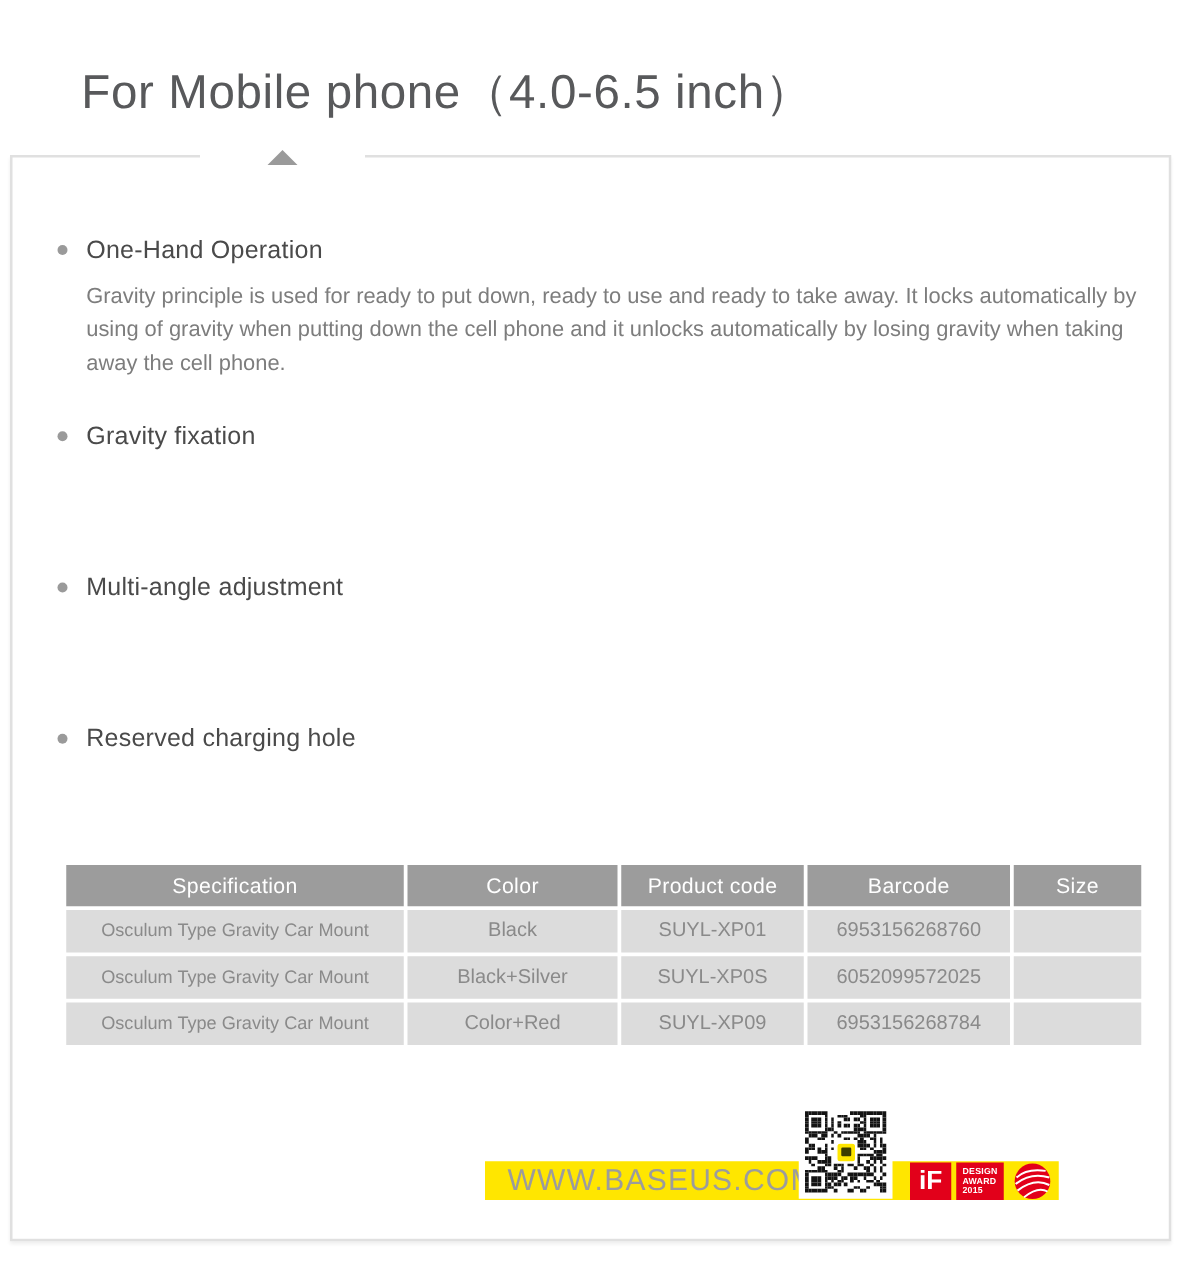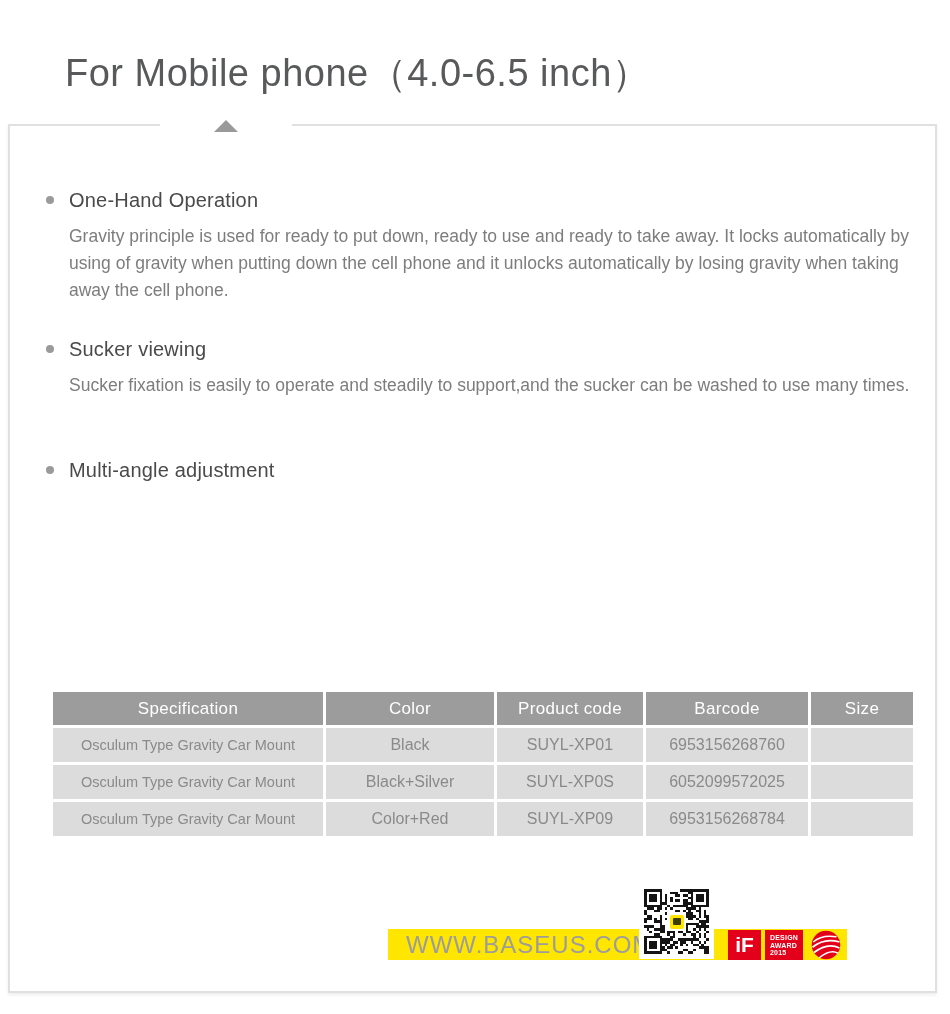--- a/index.html
+++ b/index.html
@@ -57,33 +57,36 @@
       <div class="feature-heading">
         <span class="bullet"></span>
         <span>One-Hand Operation</span>
       </div>
       <div class="feature-body">Gravity principle is used for ready to put down, ready to use and ready to take away. It locks automatically by using of gravity when putting down the cell phone and it unlocks automatically by losing gravity when taking away the cell phone.</div>
     </div>
 
     <div class="feature f2">
       <div class="feature-heading">
         <span class="bullet"></span>
-        <span>Sucker viewing</span>
+        <span>Gravity fixation</span>
       </div>
-      <div class="feature-body">Sucker fixation is easily to operate and steadily to support,and the sucker can be washed to use many times.</div>
     </div>
 
     <div class="feature f3">
       <div class="feature-heading">
         <span class="bullet"></span>
         <span>Multi-angle adjustment</span>
       </div>
     </div>
 
     <div class="feature f4">
+      <div class="feature-heading">
+        <span class="bullet"></span>
+        <span>Reserved charging hole</span>
+      </div>
     </div>
 
     <table class="spec-table">
       <colgroup>
         <col style="width:270px">
           <col style="width:168px">
           <col style="width:146px">
           <col style="width:162px">
           <col style="width:102px">
       </colgroup>

